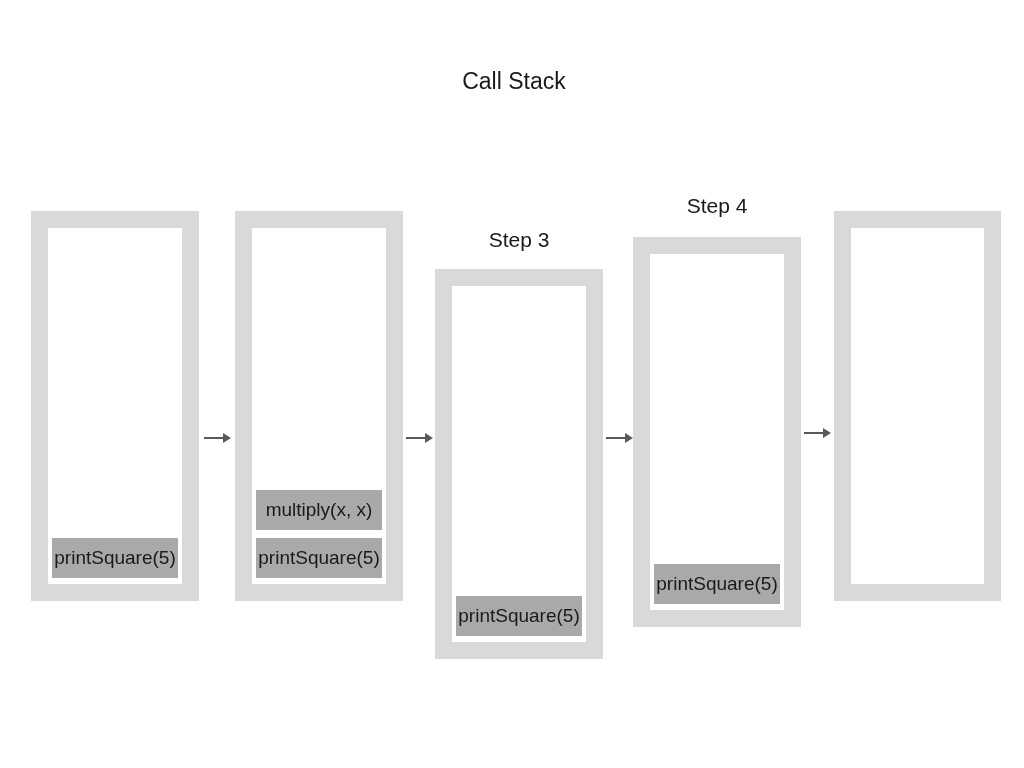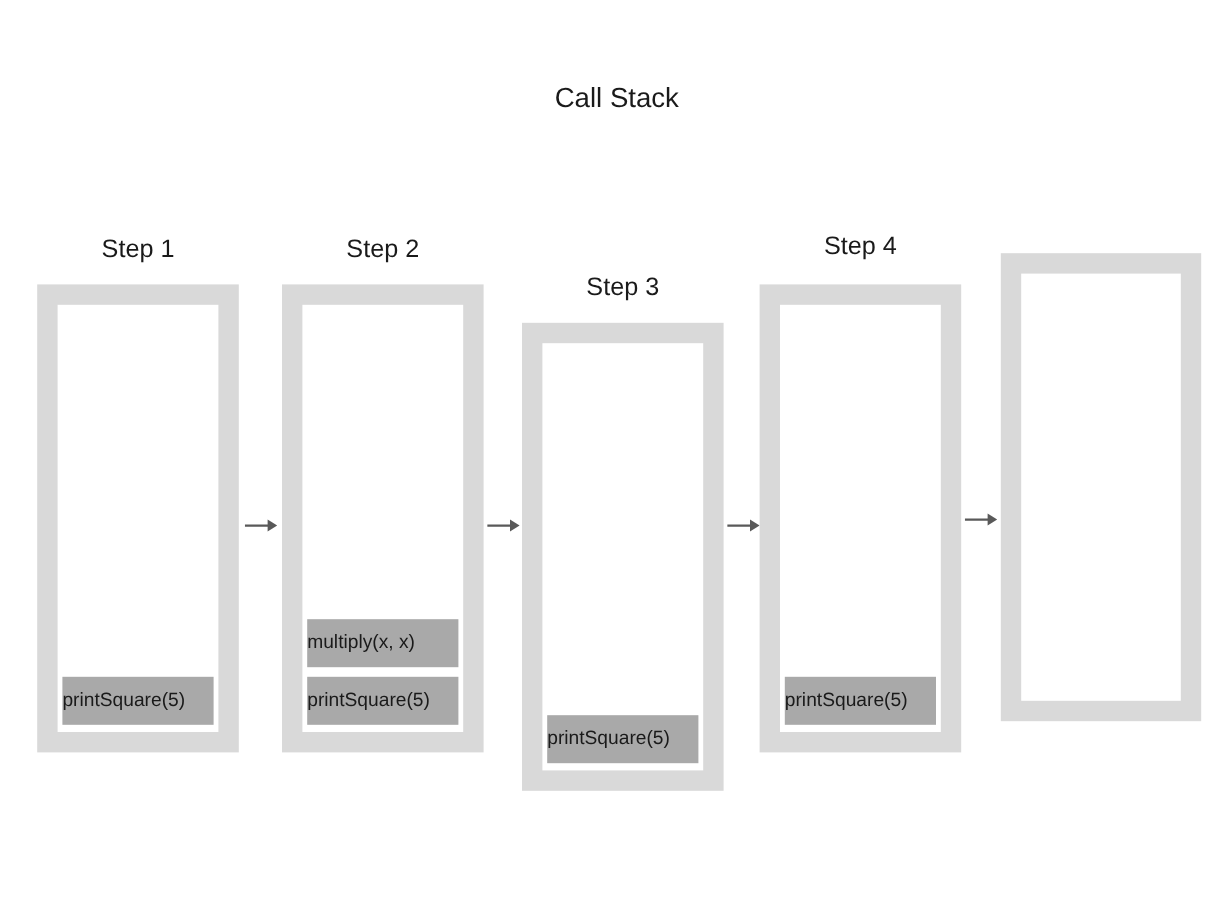--- a/index.html
+++ b/index.html
@@ -60,22 +60,22 @@
     display: flex;
     flex-direction: column;
     justify-content: flex-end;
     gap: 8px;
     padding: 0 4px 6px 4px;
   }
   .frame {
     height: 40px;
     line-height: 40px;
     background: var(--frame);
-    text-align: left;
-    font-size: 16px;
+    text-align: center;
+    font-size: 19px;
     color: var(--text);
     flex: 0 0 auto;
   }
 
   .arrow {
     position: absolute;
     width: 28px; height: 14px;
     color: var(--arrow);
   }
   .arrow-1 { left: 204px; top: 431px; }
@@ -85,37 +85,35 @@
   .arrow svg { display: block; }
 </style>
 </head>
 <body>
 
 <div class="canvas">
 
   <div class="title">Call Stack</div>
 
   <div class="step step-1">
-    <div class="step-label">Step 1</div>
     <div class="stack-container">
       <div class="stack-inner">
         <div class="frame">printSquare(5)</div>
       </div>
     </div>
   </div>
 
   <div class="arrow arrow-1">
     <svg width="28" height="14" viewBox="0 0 28 14" aria-hidden="true">
       <line x1="0" y1="7" x2="20" y2="7" stroke="currentColor" stroke-width="2"></line>
       <path d="M19 2 L27 7 L19 12 Z" fill="currentColor"></path>
     </svg>
   </div>
 
   <div class="step step-2">
-    <div class="step-label">Step 2</div>
     <div class="stack-container">
       <div class="stack-inner">
         <div class="frame">multiply(x, x)</div>
         <div class="frame">printSquare(5)</div>
       </div>
     </div>
   </div>
 
   <div class="arrow arrow-2">
     <svg width="28" height="14" viewBox="0 0 28 14" aria-hidden="true">

